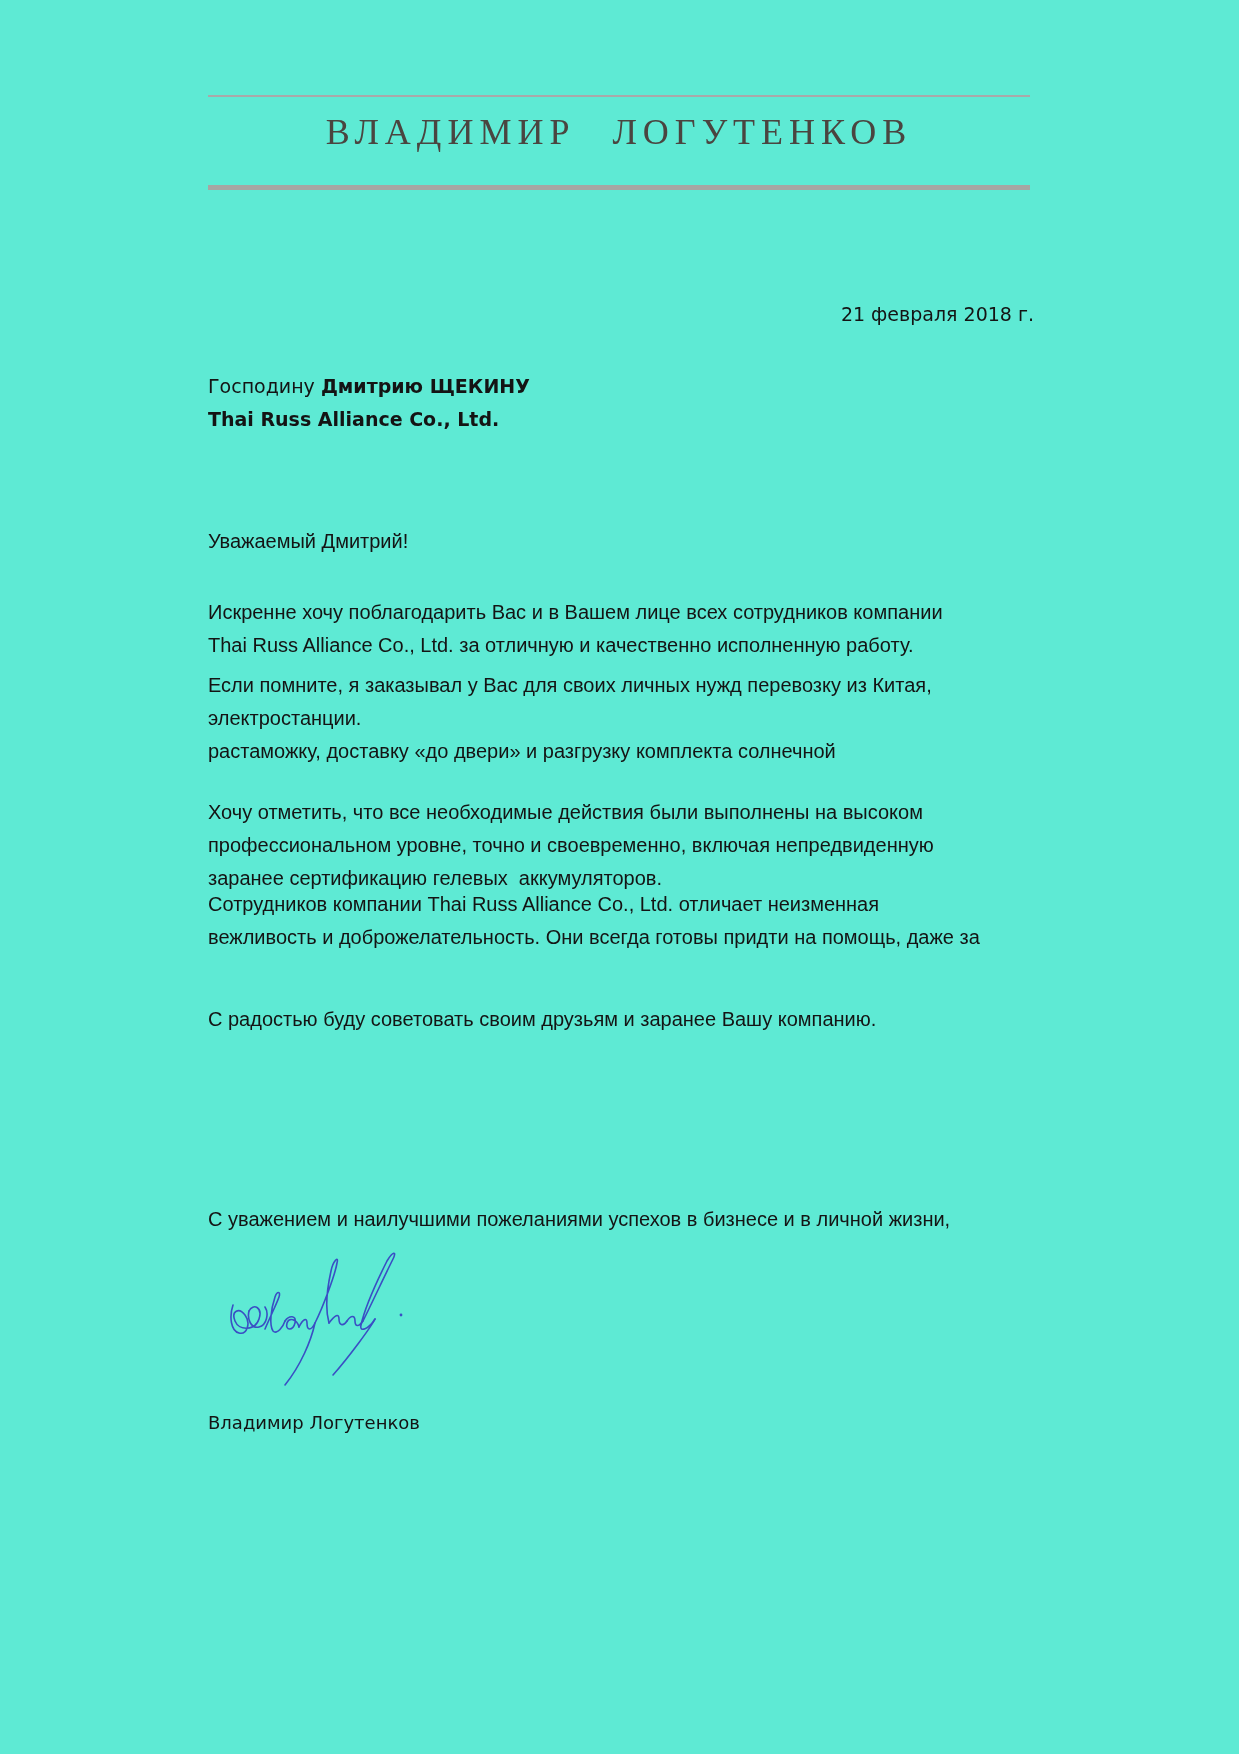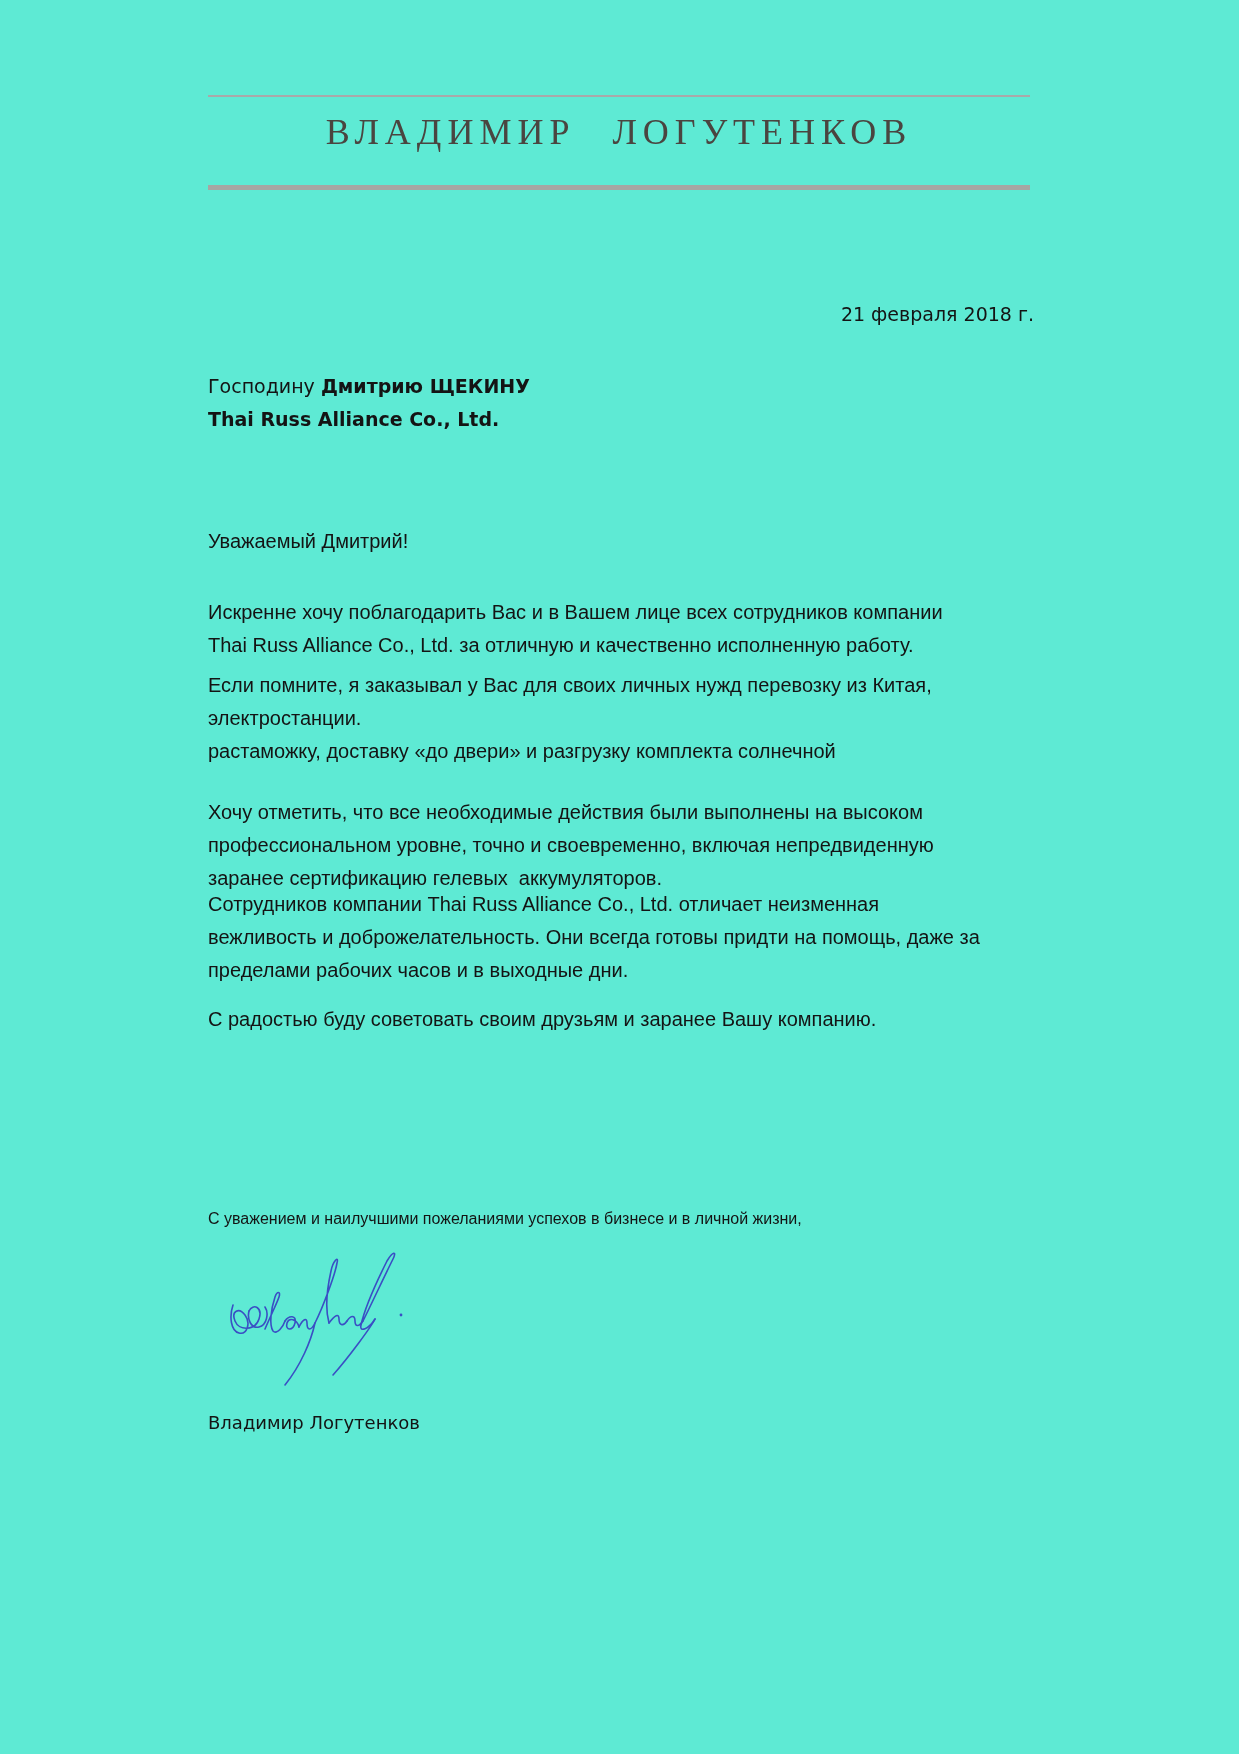--- a/index.html
+++ b/index.html
@@ -97,21 +97,21 @@
     .p1 { top: 596px; }
     .p2 { top: 669px; }
     .p3 { top: 773px; margin-top: 23px; }
     .p4 { top: 888px; }
     .p5 { top: 1003px; }
     .closing {
       position: absolute;
       left: 208px;
       top: 1205px;
       font-family: "Liberation Sans", sans-serif;
-      font-size: 16px;
+      font-size: 20px;
       line-height: 28px;
       white-space: nowrap;
     }
     .signature {
       position: absolute;
       left: 225px;
       top: 1245px;
       width: 200px;
       height: 150px;
     }
@@ -157,21 +157,20 @@
 
   <div class="body-text p3">
     <span class="line">Хочу отметить, что все необходимые действия были выполнены на высоком</span>
     <span class="line">профессиональном уровне, точно и своевременно, включая непредвиденную</span>
     <span class="line" style="white-space: pre;">заранее сертификацию гелевых  аккумуляторов.</span>
   </div>
 
   <div class="body-text p4">
     <span class="line">Сотрудников компании Thai Russ Alliance Co., Ltd. отличает неизменная</span>
     <span class="line">вежливость и доброжелательность. Они всегда готовы придти на помощь, даже за</span>
-    <span class="line">пределами рабочих часов и в выходные дни.</span>
   </div>
 
   <div class="body-text p5">
     <span class="line">С радостью буду советовать своим друзьям и заранее Вашу компанию.</span>
   </div>
 
   <div class="closing">С уважением и наилучшими пожеланиями успехов в бизнесе и в личной жизни,</div>
 
   <div class="signature">
     <svg width="200" height="150" viewBox="0 0 200 150" fill="none" stroke="#3a4fc4" stroke-width="1.6" stroke-linecap="round" stroke-linejoin="round">

